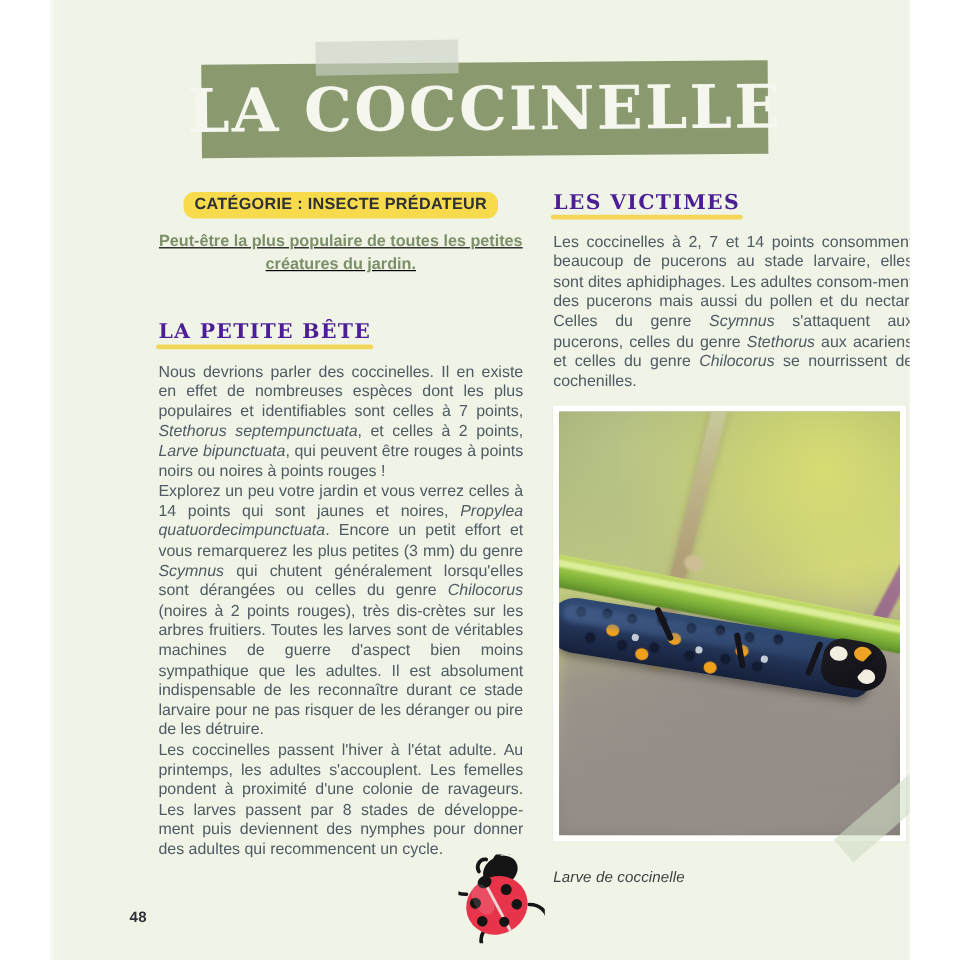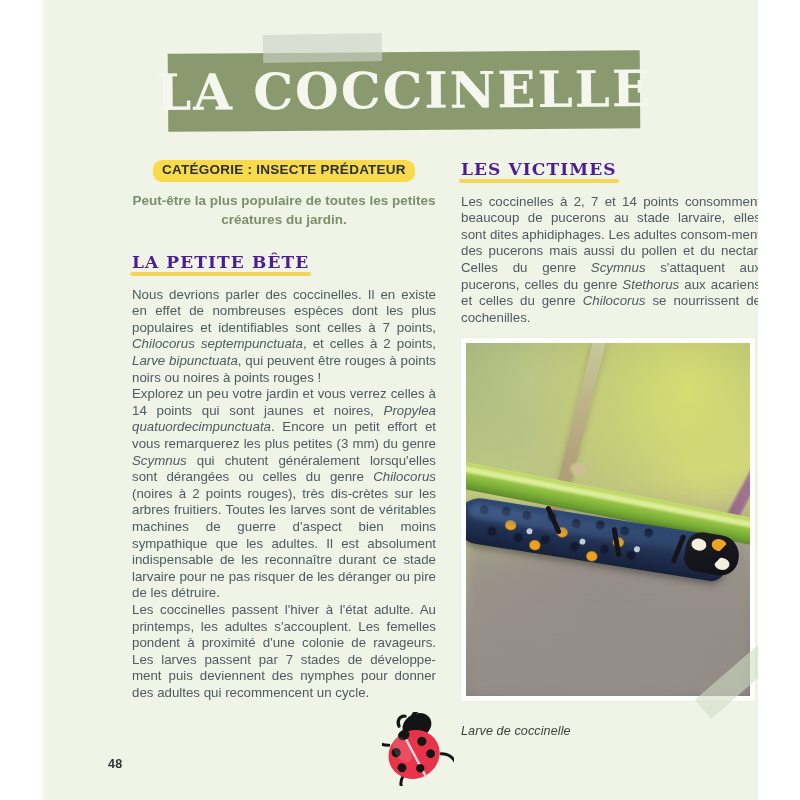--- a/index.html
+++ b/index.html
@@ -84,21 +84,21 @@
     width: 304px;
   }
   .col-right {
     position: absolute;
     left: 419px;
     top: 160px;
     width: 300px;
   }
 
   
-  .category-wrap { text-align: center; }
+  .category-wrap { text-align: center; text-decoration: underline; }
   .category-badge {
     display: inline-block;
     background: #f8da4d;
     color: #2d3034;
     font-weight: bold;
     font-size: 13.5px;
     letter-spacing: .25px;
     padding: 3px 9px 4px 9px;
     border-radius: 9px;
     line-height: 1.1;
@@ -128,21 +128,21 @@
   .section-head::after {
     content: "";
     position: absolute;
     left: -2px;
     bottom: -1px;
     width: calc(100% + 4px);
     height: 4px;
     background: #f3d658;
     border-radius: 2px;
   }
-  .head-spacer-left { margin-top: 23px; }
+  .head-spacer-left { margin-top: 38px; }
 
   
   .body-copy {
     margin-top: 12px;
     color: #4f5a62;
     font-size: 13.3px;
     line-height: 16.6px;
     text-align: justify;
     hyphens: none;
   }
@@ -365,23 +365,23 @@
     <div class="col-left">
 
       <div class="category-wrap">
         <span class="category-badge">CATÉGORIE : INSECTE PRÉDATEUR</span>
         <div class="category-sub">Peut-être la plus populaire de toutes les petites créatures du jardin.</div>
       </div>
 
       <div class="head-spacer-left">
         <span class="section-head">LA PETITE BÊTE</span>
         <div class="body-copy">
-          <p>Nous devrions parler des coccinelles. Il en existe en effet de nombreuses espèces dont les plus populaires et identifiables sont celles à 7 points, <i>Chilocorus septempunctuata</i>, et celles à 2 points, <i>Larve bipunctuata</i>, qui peuvent être rouges à points noirs ou noires à points rouges !</p>
+          <p>Nous devrions parler des coccinelles. Il en existe en effet de nombreuses espèces dont les plus populaires et identifiables sont celles à 7 points, <i>Stethorus septempunctuata</i>, et celles à 2 points, <i>Larve bipunctuata</i>, qui peuvent être rouges à points noirs ou noires à points rouges !</p>
           <p>Explorez un peu votre jardin et vous verrez celles à 14 points qui sont jaunes et noires, <i>Propylea quatuordecimpunctuata</i>. Encore un petit effort et vous remarquerez les plus petites (3 mm) du genre <i>Scymnus</i> qui chutent généralement lorsqu'elles sont dérangées ou celles du genre <i>Chilocorus</i> (noires à 2 points rouges), très dis-crètes sur les arbres fruitiers. Toutes les larves sont de véritables machines de guerre d'aspect bien moins sympathique que les adultes. Il est absolument indispensable de les reconnaître durant ce stade larvaire pour ne pas risquer de les déranger ou pire de les détruire.</p>
-          <p>Les coccinelles passent l'hiver à l'état adulte. Au printemps, les adultes s'accouplent. Les femelles pondent à proximité d'une colonie de ravageurs. Les larves passent par 7 stades de développe-ment puis deviennent des nymphes pour donner des adultes qui recommencent un cycle.</p>
+          <p>Les coccinelles passent l'hiver à l'état adulte. Au printemps, les adultes s'accouplent. Les femelles pondent à proximité d'une colonie de ravageurs. Les larves passent par 8 stades de développe-ment puis deviennent des nymphes pour donner des adultes qui recommencent un cycle.</p>
         </div>
       </div>
     </div>
 
     <div class="col-right">
       <span class="section-head">LES VICTIMES</span>
       <div class="body-copy">
         <p>Les coccinelles à 2, 7 et 14 points consomment beaucoup de pucerons au stade larvaire, elles sont dites aphidiphages. Les adultes consom-ment des pucerons mais aussi du pollen et du nectar. Celles du genre <i>Scymnus</i> s'attaquent aux pucerons, celles du genre <i>Stethorus</i> aux acariens et celles du genre <i>Chilocorus</i> se nourrissent de cochenilles.</p>
       </div>
     </div>

